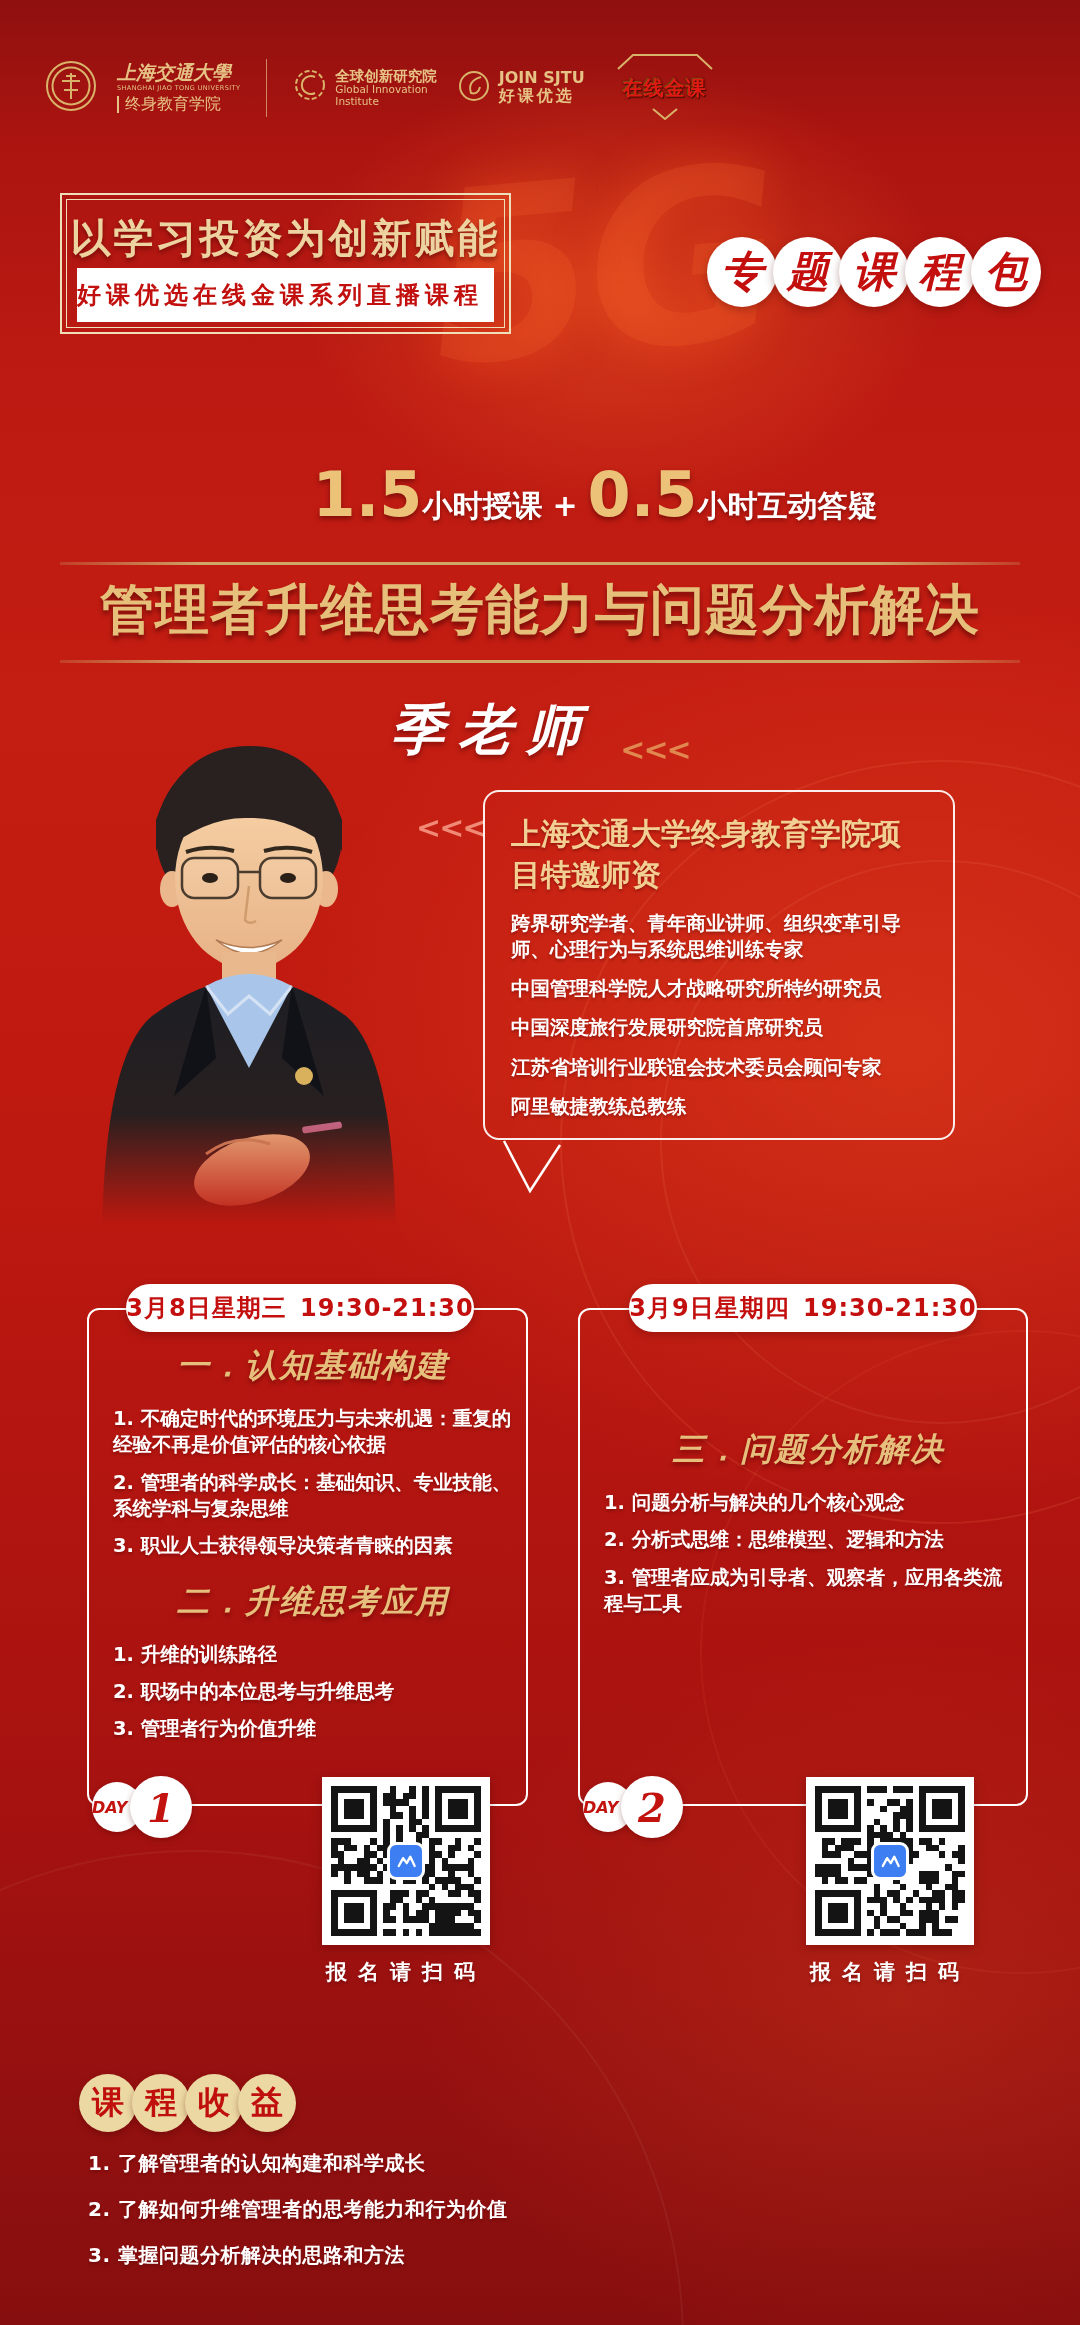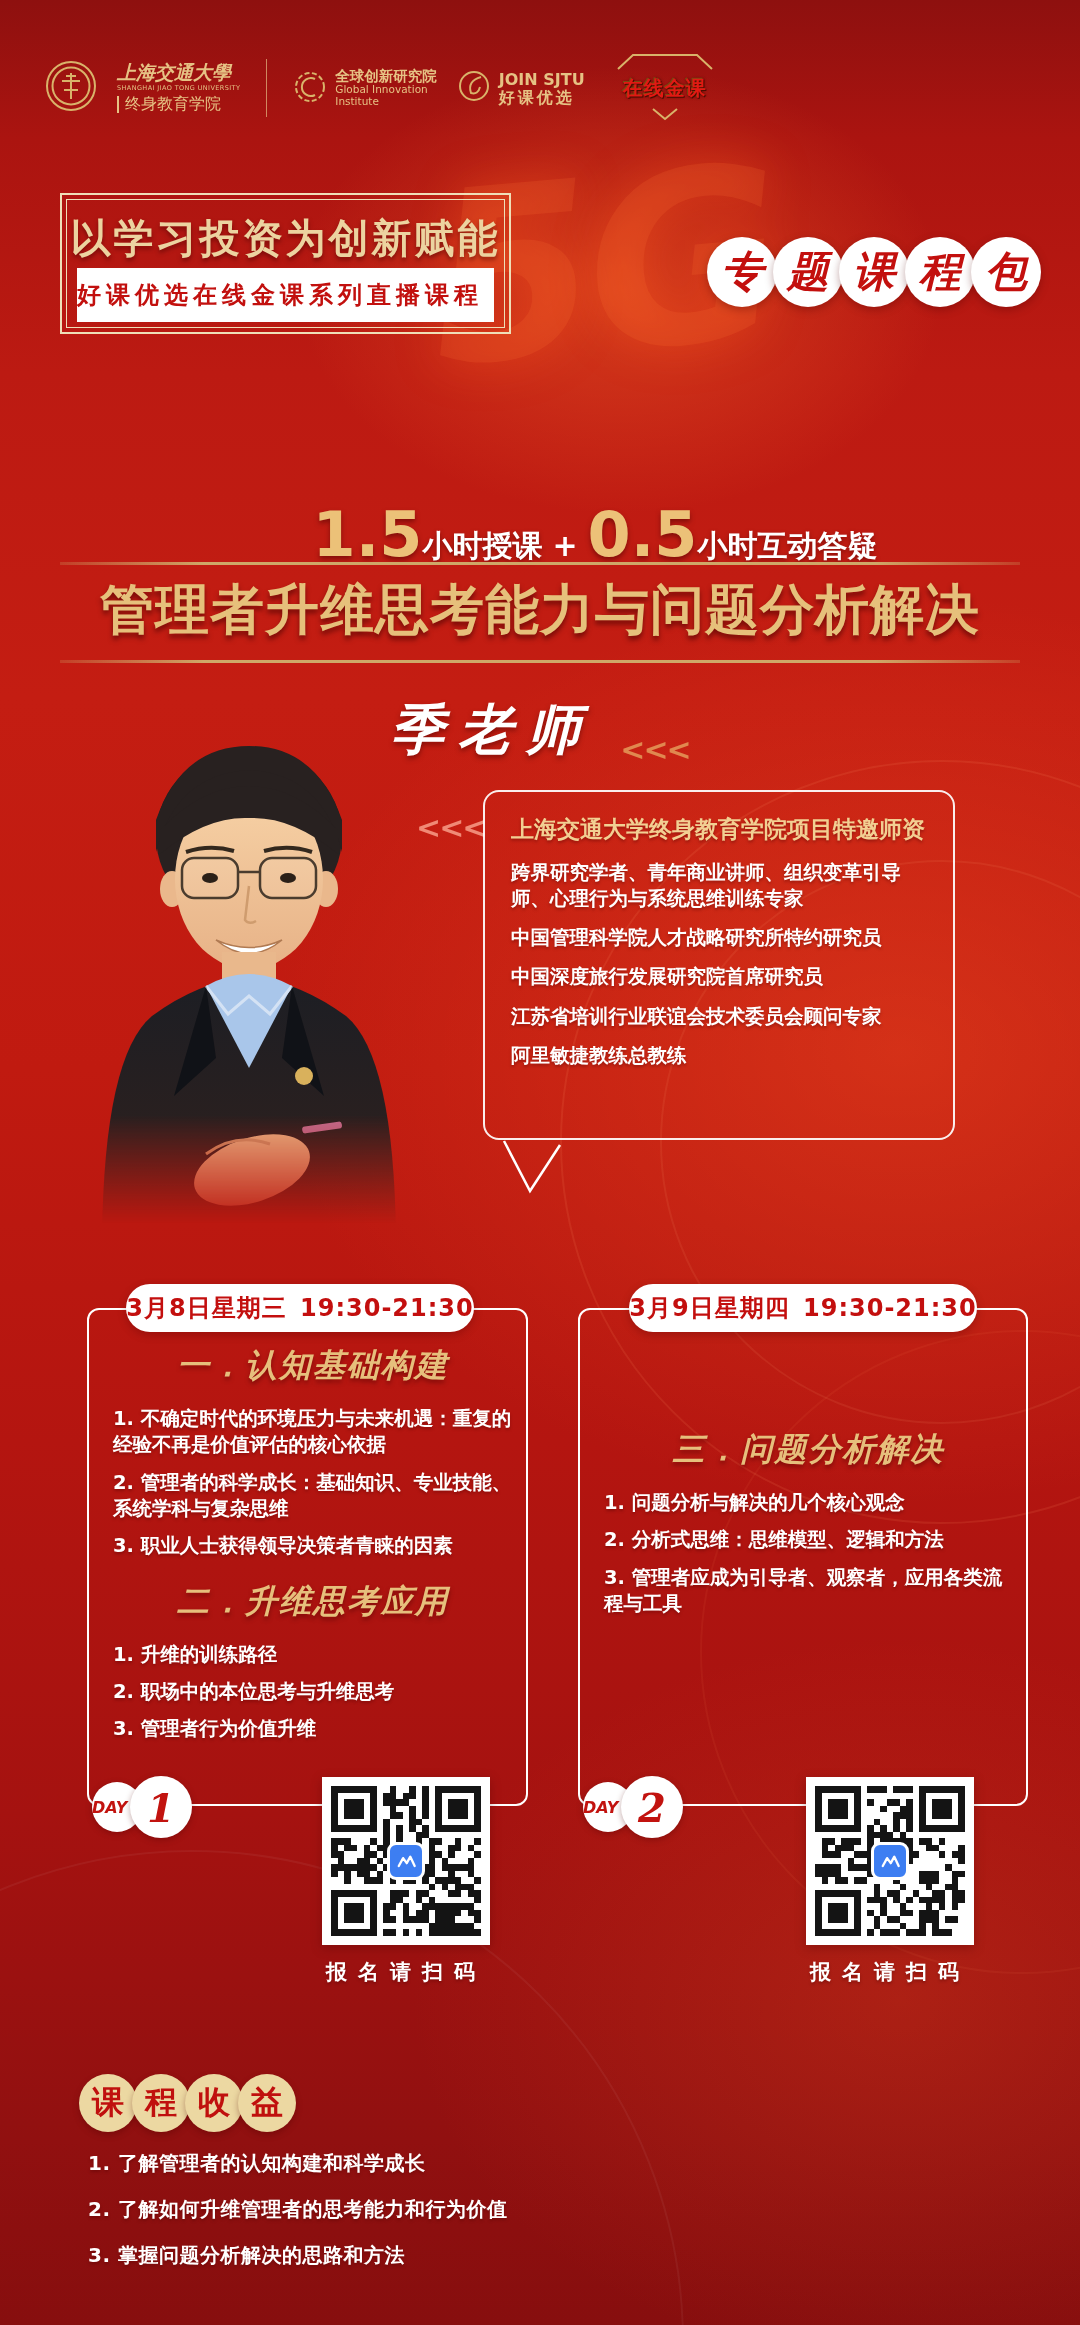--- a/index.html
+++ b/index.html
@@ -22,21 +22,21 @@
 
   
   .header{position:absolute;left:45px;top:46px;height:84px;display:flex;align-items:center;gap:20px;}
   .crest{flex:0 0 auto;}
   .sjtu-text{display:flex;flex-direction:column;line-height:1.05;}
   .sjtu-zh{font-family:"DejaVu Serif","Liberation Serif",serif;font-style:italic;font-weight:bold;
     font-size:19px;color:#e6c284;white-space:nowrap;}
   .sjtu-en{font-size:6.5px;color:#e6c284;letter-spacing:.4px;margin-top:2px;white-space:nowrap;}
   .sjtu-college{font-size:16px;color:#e6c284;margin-top:4px;border-left:2px solid #e6c284;padding-left:6px;white-space:nowrap;}
   .vdiv{width:1px;height:58px;background:rgba(233,200,140,.65);margin:0 6px;}
-  .logo-unit{display:flex;align-items:flex-end;gap:8px;}
+  .logo-unit{display:flex;align-items:flex-start;gap:8px;}
   .logo-col{display:flex;flex-direction:column;line-height:1.12;}
   .gii-zh{font-size:14.5px;font-weight:bold;color:#e6c284;white-space:nowrap;}
   .gii-en{font-size:10.5px;color:#e6c284;white-space:nowrap;}
   .join-en{font-size:16px;font-weight:900;color:#e6c284;white-space:nowrap;}
   .join-zh{font-size:16px;font-weight:bold;color:#e6c284;letter-spacing:3px;white-space:nowrap;}
   .zxjk{position:relative;width:100px;height:74px;margin-left:10px;flex:0 0 auto;}
   .zxjk span{position:absolute;left:0;right:0;top:24px;text-align:center;font-size:20px;font-weight:900;
     color:#e21913;letter-spacing:1px;text-shadow:1px 1px 0 #4a0d00,-1px -1px 0 #7a4a10,0 0 3px #2c0600;}
 
   
@@ -49,21 +49,21 @@
   .banner-strip span{font-size:24px;font-weight:900;color:#c2100e;letter-spacing:5px;}
 
   
   .package{position:absolute;left:711px;top:237px;display:flex;}
   .pk-circle{width:70px;height:70px;border-radius:50%;background:#fff;display:flex;align-items:center;
     justify-content:center;margin-left:-4px;box-shadow:0 3px 8px rgba(80,0,0,.35);}
   .pk-circle span{font-family:"DejaVu Serif","Liberation Serif",serif;font-style:italic;font-weight:bold;
     font-size:42px;color:#c3100e;}
 
   
-  .duration{position:absolute;left:110px;right:0;top:458px;display:flex;justify-content:center;align-items:baseline;margin-top:40px;}
+  .duration{position:absolute;left:110px;right:0;top:458px;display:flex;justify-content:center;align-items:baseline;}
   .dur-num{font-size:62px;font-weight:900;color:#ecc178;text-shadow:0 3px 5px rgba(70,0,0,.5);}
   .dur-label{font-size:30px;font-weight:900;color:#fff;text-shadow:0 2px 4px rgba(70,0,0,.5);}
   .dur-plus{font-size:30px;font-weight:900;color:#fff;margin:0 10px;}
 
   
   .rule{position:absolute;left:60px;right:60px;height:3px;background:linear-gradient(90deg,rgba(201,162,101,.25),#cfa868 15%,#cfa868 85%,rgba(201,162,101,.25));}
   .rule-top{top:562px;}
   .rule-bottom{top:660px;}
   .course-title{position:absolute;left:0;right:0;top:574px;text-align:center;font-size:54px;font-weight:900;
     color:#e6c07b;letter-spacing:1px;text-shadow:0 4px 5px rgba(70,0,0,.6);}
@@ -75,21 +75,21 @@
   .teacher-chevrons{font-size:30px;font-weight:900;color:#e0884f;letter-spacing:-2px;margin-left:26px;margin-top:20px;}
   .photo-chevrons{position:absolute;left:416px;top:810px;font-size:30px;font-weight:900;color:#f08a76;letter-spacing:-2px;}
 
   .portrait{position:absolute;left:56px;top:724px;width:386px;height:515px;
     -webkit-mask-image:linear-gradient(180deg,#000 76%,transparent 97%);
     mask-image:linear-gradient(180deg,#000 76%,transparent 97%);}
 
   
   .profile{position:absolute;left:483px;top:790px;width:472px;height:350px;border:2px solid rgba(255,255,255,.92);
     border-radius:16px;padding:22px 26px;box-sizing:border-box;}
-  .profile-title{font-size:23px;font-weight:900;color:#f2cf92;margin-bottom:15px;text-shadow:0 2px 3px rgba(80,0,0,.4);}
+  .profile-title{font-size:30px;font-weight:900;color:#f2cf92;margin-bottom:15px;text-shadow:0 2px 3px rgba(80,0,0,.4);}
   .profile-item{font-size:19.5px;font-weight:bold;color:#fff;line-height:1.34;margin-bottom:13px;
     text-shadow:0 2px 3px rgba(80,0,0,.4);}
   .profile-item:last-child{margin-bottom:0;}
   .bubble-tail{position:absolute;left:500px;top:1139px;}
 
   
   .card{position:absolute;border:2.5px solid #fff;border-radius:12px;box-sizing:border-box;}
   .card-1{left:87px;top:1308px;width:441px;height:498px;}
   .card-2{left:578px;top:1308px;width:450px;height:498px;}
   .date-pill{position:absolute;height:48px;width:348px;background:#fff;border-radius:24px;display:flex;

